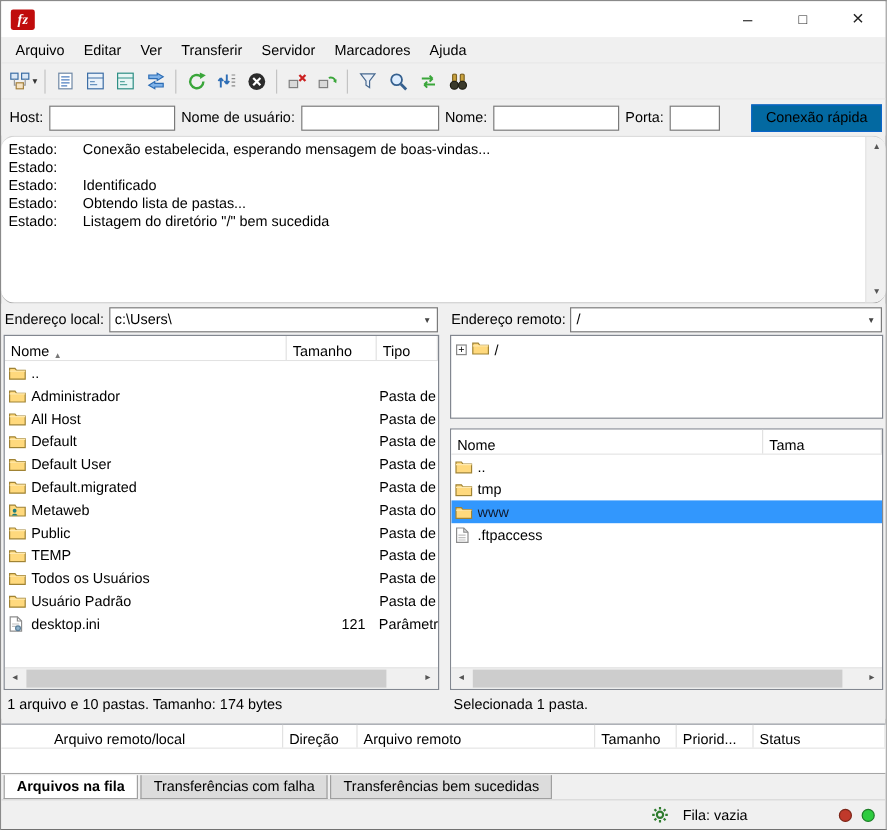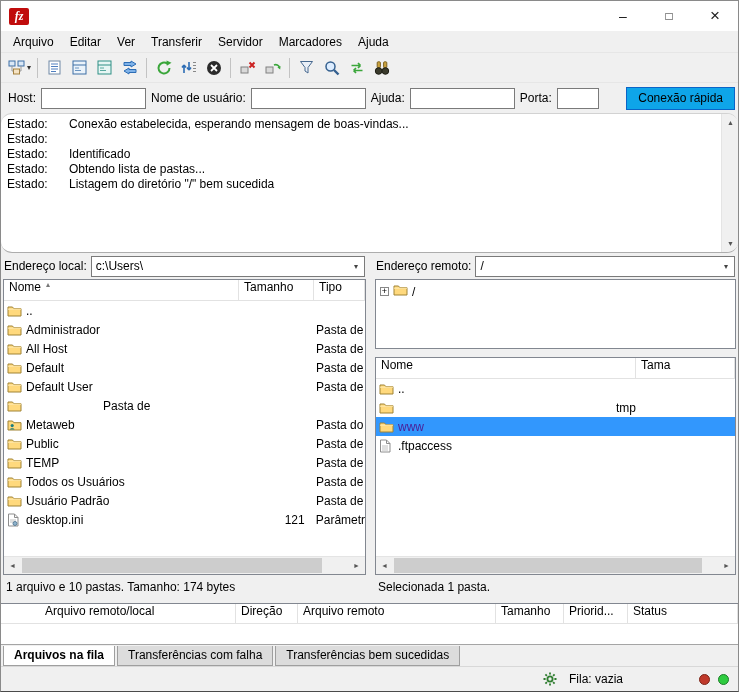--- a/index.html
+++ b/index.html
@@ -20,21 +20,21 @@
   .toolbar{flex:0 0 30px;display:flex;align-items:center;padding-left:5px;background:#f0f0f0;border-bottom:1px solid #e6e6e6;}
   .tb-btn{height:24px;min-width:25px;display:flex;align-items:center;justify-content:center;padding:0 2px;}
   .tb-ic{display:flex;align-items:center;}
   .tb-sep{width:1px;height:20px;background:#c3c3c3;margin:0 4px;}
   .caret{font-size:8px;margin-left:2px;color:#333;}
   
   .quickconnect{flex:0 0 30px;display:flex;align-items:center;gap:5px;padding-left:7px;background:#f0f0f0;}
   .qc-label{white-space:nowrap;}
   .qc-input{height:21px;border:1px solid #7a7a7a;background:#fff;font:inherit;padding:0 3px;}
   .qc-host{width:105px;} .qc-user{width:115px;} .qc-pass{width:105px;} .qc-port{width:42px;}
-  .qc-btn{height:23px;border:1px solid #0a64c8;background:#0ea5e9;padding:0 11px;font:inherit;margin-left:auto;margin-right:3px;white-space:nowrap;}
+  .qc-btn{height:23px;border:1px solid #0a64c8;background:#0369a1;padding:0 11px;font:inherit;margin-left:auto;margin-right:3px;white-space:nowrap;}
   
   .log{flex:0 0 140px;background:#fff;border-top:1px solid #d2d2d2;border-bottom:1px solid #adadad;position:relative;padding:3px 20px 0 6px;overflow:hidden;border-radius:11px;}
   .log-line{display:flex;line-height:15px;white-space:nowrap;}
   .log-prefix{flex:0 0 62px;}
   .vscroll{position:absolute;right:0;top:0;bottom:0;width:17px;background:#f0f0f0;border-left:1px solid #e4e4e4;display:flex;flex-direction:column;justify-content:space-between;}
   .scroll-arrow{width:17px;height:17px;display:flex;align-items:center;justify-content:center;font-size:7px;color:#555;}
   
   .panels{flex:0 0 346px;display:flex;background:#f0f0f0;}
   .panel{display:flex;flex-direction:column;}
   .panel.local{width:367px;}
@@ -45,29 +45,29 @@
   .combo .val{flex:1;padding-left:4px;white-space:nowrap;overflow:hidden;}
   .combo .drop{width:16px;text-align:center;color:#444;font-size:8px;}
   .listbox{background:#fff;border:1px solid #828790;display:flex;flex-direction:column;overflow:hidden;margin:0 2px;}
   .local .listbox{flex:0 0 296px;}
   .treebox{flex:0 0 70px;background:#fff;border:1px solid #828790;margin:0 2px;padding:4px 4px;}
   .tree-node{display:flex;align-items:center;gap:4px;}
   .expander{width:9px;height:9px;border:1px solid #888;background:#fff;font-size:9px;line-height:7px;text-align:center;display:inline-block;}
   .gap8{flex:0 0 8px;}
   .remote .listbox{flex:0 0 218px;}
   .lheader{flex:0 0 21px;display:flex;border-bottom:1px solid #e2e2e2;background:#fff;}
-  .lheader .col{display:flex;align-items:flex-start;padding:0 5px;border-right:1px solid #e2e2e2;overflow:hidden;white-space:nowrap;}
+  .lheader .col{display:flex;align-items:flex-end;padding:0 5px;border-right:1px solid #e2e2e2;overflow:hidden;white-space:nowrap;}
   .sort{font-size:8px;color:#777;margin-left:5px;}
   .rows{flex:1;overflow:hidden;background:#fff;}
   .row{height:19px;display:flex;align-items:center;padding-left:3px;white-space:nowrap;}
   .row .ficon{flex:0 0 19px;display:flex;align-items:center;}
   .row .c-name{overflow:hidden;}
   .row .c-size{text-align:right;padding-right:9px;flex-shrink:0;}
   .row .c-type{overflow:hidden;padding-left:2px;}
-  .row.selected{background:#3297fd;color:#4c1d95;}
+  .row.selected{background:#3297fd;color:#0f172a;}
   .hscroll{flex:0 0 17px;background:#f0f0f0;border-top:1px solid #e4e4e4;display:flex;align-items:center;}
   .hthumb{height:15px;background:#cdcdcd;margin:0 1px;}
   .panel-status{flex:0 0 24px;padding:5px 5px 0 5px;white-space:nowrap;overflow:hidden;}
   
   .queue{flex:0 0 42px;margin:4px 0 0 0;display:flex;flex-direction:column;background:#fff;border-top:1px solid #828790;border-bottom:1px solid #a5a5a5;}
   .queue .lheader{flex:0 0 20px;}
   .queue-body{flex:1;background:#fff;}
   
   .tabs{flex:0 0 21px;display:flex;align-items:stretch;padding:1px 0 0 2px;gap:2px;background:#f0f0f0;}
   .tab{padding:2px 10px 0 10px;background:#dcdcdc;border:1px solid #9f9f9f;border-top:none;white-space:nowrap;}
@@ -228,21 +228,21 @@
           </svg>
         </span>
       </div>
     </div>
 
   <div class="quickconnect">
     <span class="qc-label">Host:</span>
     <input class="qc-input qc-host" value="" style="">
     <span class="qc-label">Nome de usuário:</span>
     <input class="qc-input qc-user" value="" style="">
-    <span class="qc-label">Ajuda:</span>
+    <span class="qc-label">Nome:</span>
     <input class="qc-input qc-pass" value="" style="">
     <span class="qc-label">Porta:</span>
     <input class="qc-input qc-port" value="" style="">
     <button class="qc-btn">Conexão rápida</button>
   </div>
 
   <div class="log">
     <div id="log-lines">
         <div class="log-line">
           <span class="log-prefix">Estado:</span>
@@ -349,20 +349,21 @@
               <span class="c-size" style="width: 75px;"></span>
               <span class="c-type">Pasta de</span>
             </div>
             <div class="row">
               <span class="ficon">
                 <svg width="15" height="12" viewBox="0 0 15 12">
                   <path d="M1 2h4.5l1.3 1.7H14v7.3H1z" fill="#ffd97d" stroke="#a08334"></path>
                   <path d="M1 4.2h13" stroke="#ffe9ae" fill="none"></path>
                 </svg>
               </span>
+              <span class="c-name" style="width: 213px;">Default.migrated</span>
               <span class="c-size" style="width: 75px;"></span>
               <span class="c-type">Pasta de</span>
             </div>
             <div class="row">
               <span class="ficon">
                 <svg width="15" height="12" viewBox="0 0 15 12">
                   <path d="M1 2h4.5l1.3 1.7H14v7.3H1z" fill="#ffd97d" stroke="#a08334"></path>
                   <circle cx="5.2" cy="6.6" r="1.6" fill="#1e7e7e"></circle>
                   <path d="M2.8 10.6c.6-1.9 4.2-1.9 4.8 0z" fill="#1e7e7e"></path>
                 </svg>
@@ -479,21 +480,21 @@
               <span class="c-name" style="width: 238px;">..</span>
               <span class="c-size"></span>
             </div>
             <div class="row">
               <span class="ficon">
                 <svg width="15" height="12" viewBox="0 0 15 12">
                   <path d="M1 2h4.5l1.3 1.7H14v7.3H1z" fill="#ffd97d" stroke="#a08334"></path>
                   <path d="M1 4.2h13" stroke="#ffe9ae" fill="none"></path>
                 </svg>
               </span>
-              <span class="c-name" style="width: 238px; text-align: right;">tmp</span>
+              <span class="c-name" style="width: 238px;">tmp</span>
               <span class="c-size"></span>
             </div>
             <div class="row selected">
               <span class="ficon">
                 <svg width="15" height="12" viewBox="0 0 15 12">
                   <path d="M1 2h4.5l1.3 1.7H14v7.3H1z" fill="#ffd97d" stroke="#a08334"></path>
                   <path d="M1 4.2h13" stroke="#ffe9ae" fill="none"></path>
                 </svg>
               </span>
               <span class="c-name" style="width: 238px;">www</span>

